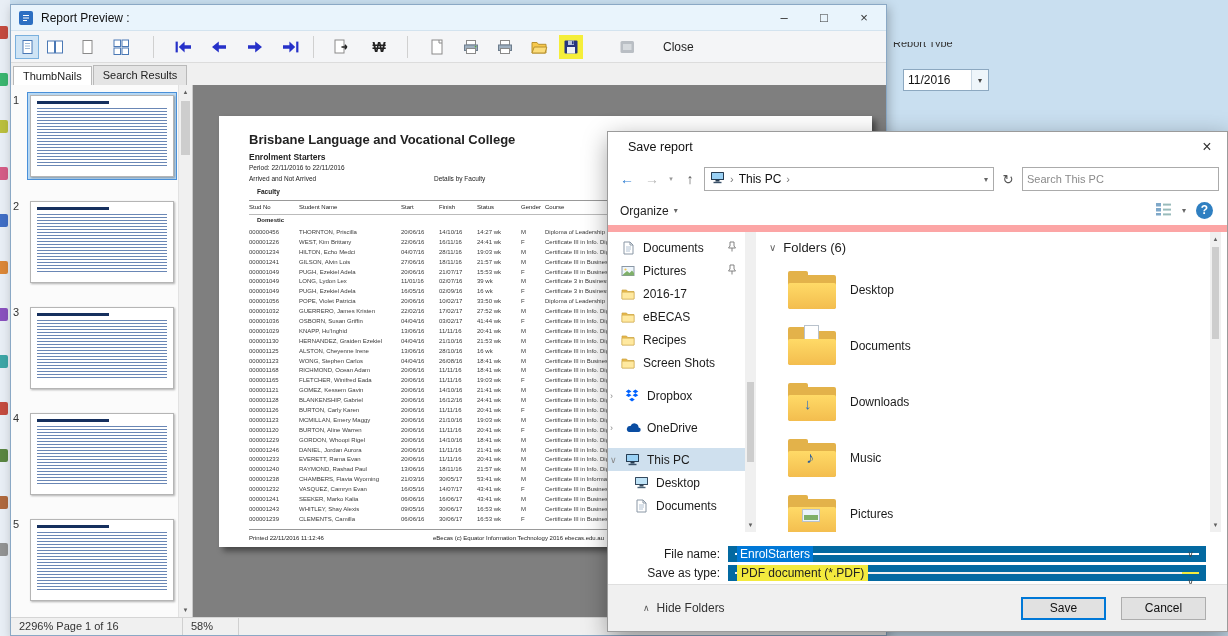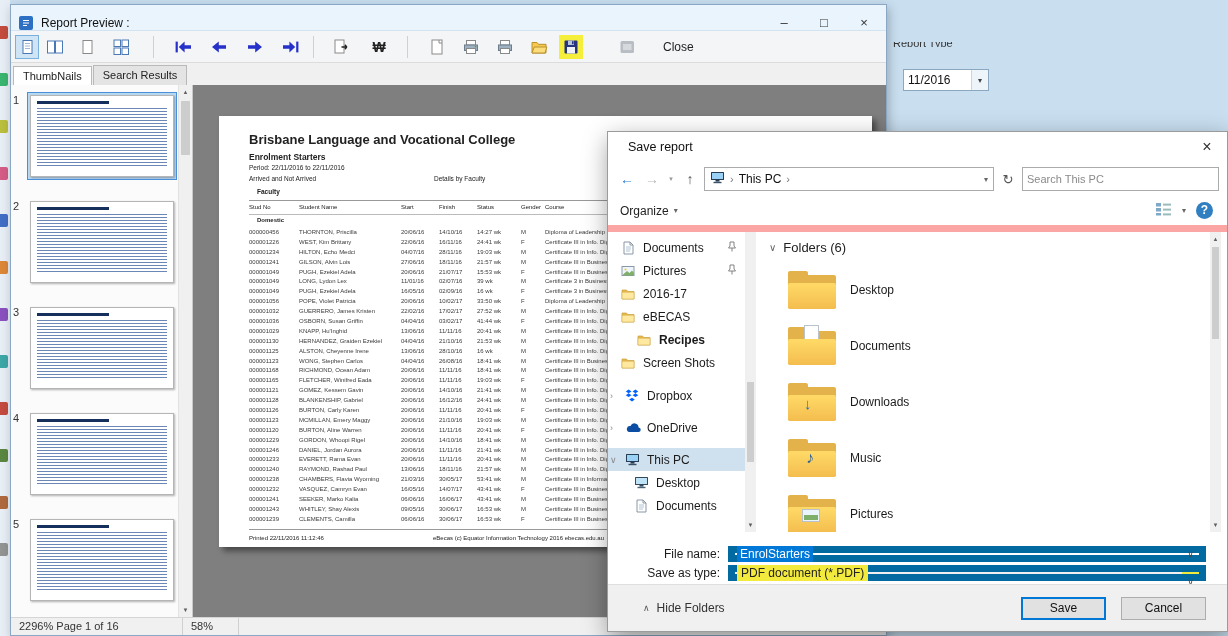--- a/index.html
+++ b/index.html
@@ -11,21 +11,21 @@
   .edge-strip { position:absolute; left:0; top:0; width:10px; height:636px; background:#e8eef5; }
   .edge-ic { position:absolute; left:0; width:8px; height:13px; border-radius:0 2px 2px 0; opacity:.9; }
   .bg-crop { position:absolute; left:893px; top:0; height:5px; overflow:hidden; color:#333;margin-top:42px; }
   .bg-crop span { position:relative; top:-9px; font-size:11px; }
   .bg-date-combo { position:absolute; left:903px; top:69px; width:86px; height:22px; background:#fff; border:1px solid #8ca8c0; display:flex; align-items:center; }
   .bg-date-text { flex:1; font-size:12px; padding-left:4px; color:#111; }
   .bg-date-arrow { width:17px; height:100%; background:#eef5fa; border-left:1px solid #c8d6e2; font-size:8px; color:#444; display:flex; align-items:center; justify-content:center; }
 
   
   .rp-window { position:absolute; left:10px; top:4px; width:877px; height:632px; background:#f0f0f0; border:1px solid #8aa8c5; box-shadow:2px 3px 10px rgba(0,0,0,.25); }
-  .rp-titlebar { position:absolute; left:0; top:0; right:0; height:26px; background:#e9f4fc; border-bottom:1px solid #d3e3ef; display:flex; align-items:flex-end; padding:0 8px; }
+  .rp-titlebar { position:absolute; left:0; top:0; right:0; height:26px; background:#e9f4fc; border-bottom:1px solid #d3e3ef; display:flex; align-items:center; padding:0 8px; }
   .rp-title-icon { width:14px; height:14px; margin-right:8px; display:inline-block; }
   .rp-title { font-size:12px; color:#111; flex:1; }
   .rp-controls { display:flex; gap:24px; margin-right:6px; }
   .rp-ctl { font-size:13px; color:#333; width:16px; text-align:center; cursor:default; }
   .rp-toolbar { position:absolute; left:0; top:26px; right:0; height:32px; background:#f4f5f7; border-bottom:1px solid #dcdcdc; }
   .tb { position:absolute; top:4px; width:24px; height:24px; display:flex; align-items:center; justify-content:center; }
   .tb.pressed { background:#cfe4f5; border:1px solid #7ab0dd; }
   .tb.hl { background:#f5ee3a; }
   .tb-sep { position:absolute; top:5px; width:1px; height:22px; background:#d0d0d0; }
   .tb-won { font-size:14px; font-weight:bold; color:#222; }
@@ -777,21 +777,21 @@
           </div>
           <div class="nav-item" style="padding-left: 13px;">
             <span class="nav-ico">
               <svg width="14" height="12">
                 <path d="M1 2h4.5l1.2 1.5H13V11H1z" fill="#e9b94d" stroke="#caa23e" stroke-width="0.7"></path>
                 <path d="M1 4.2h12V11H1z" fill="#ffe9a0" stroke="#caa23e" stroke-width="0.5"></path>
               </svg>
             </span>
             <span class="nav-label">eBECAS</span>
           </div>
-          <div class="nav-item" style="padding-left: 29px; font-weight: bold;">
+          <div class="nav-item" style="padding-left: 13px;">
             <span class="nav-ico">
               <svg width="14" height="12">
                 <path d="M1 2h4.5l1.2 1.5H13V11H1z" fill="#e9b94d" stroke="#caa23e" stroke-width="0.7"></path>
                 <path d="M1 4.2h12V11H1z" fill="#ffe9a0" stroke="#caa23e" stroke-width="0.5"></path>
               </svg>
             </span>
             <span class="nav-label">Recipes</span>
           </div>
           <div class="nav-item" style="padding-left: 13px;">
             <span class="nav-ico">

